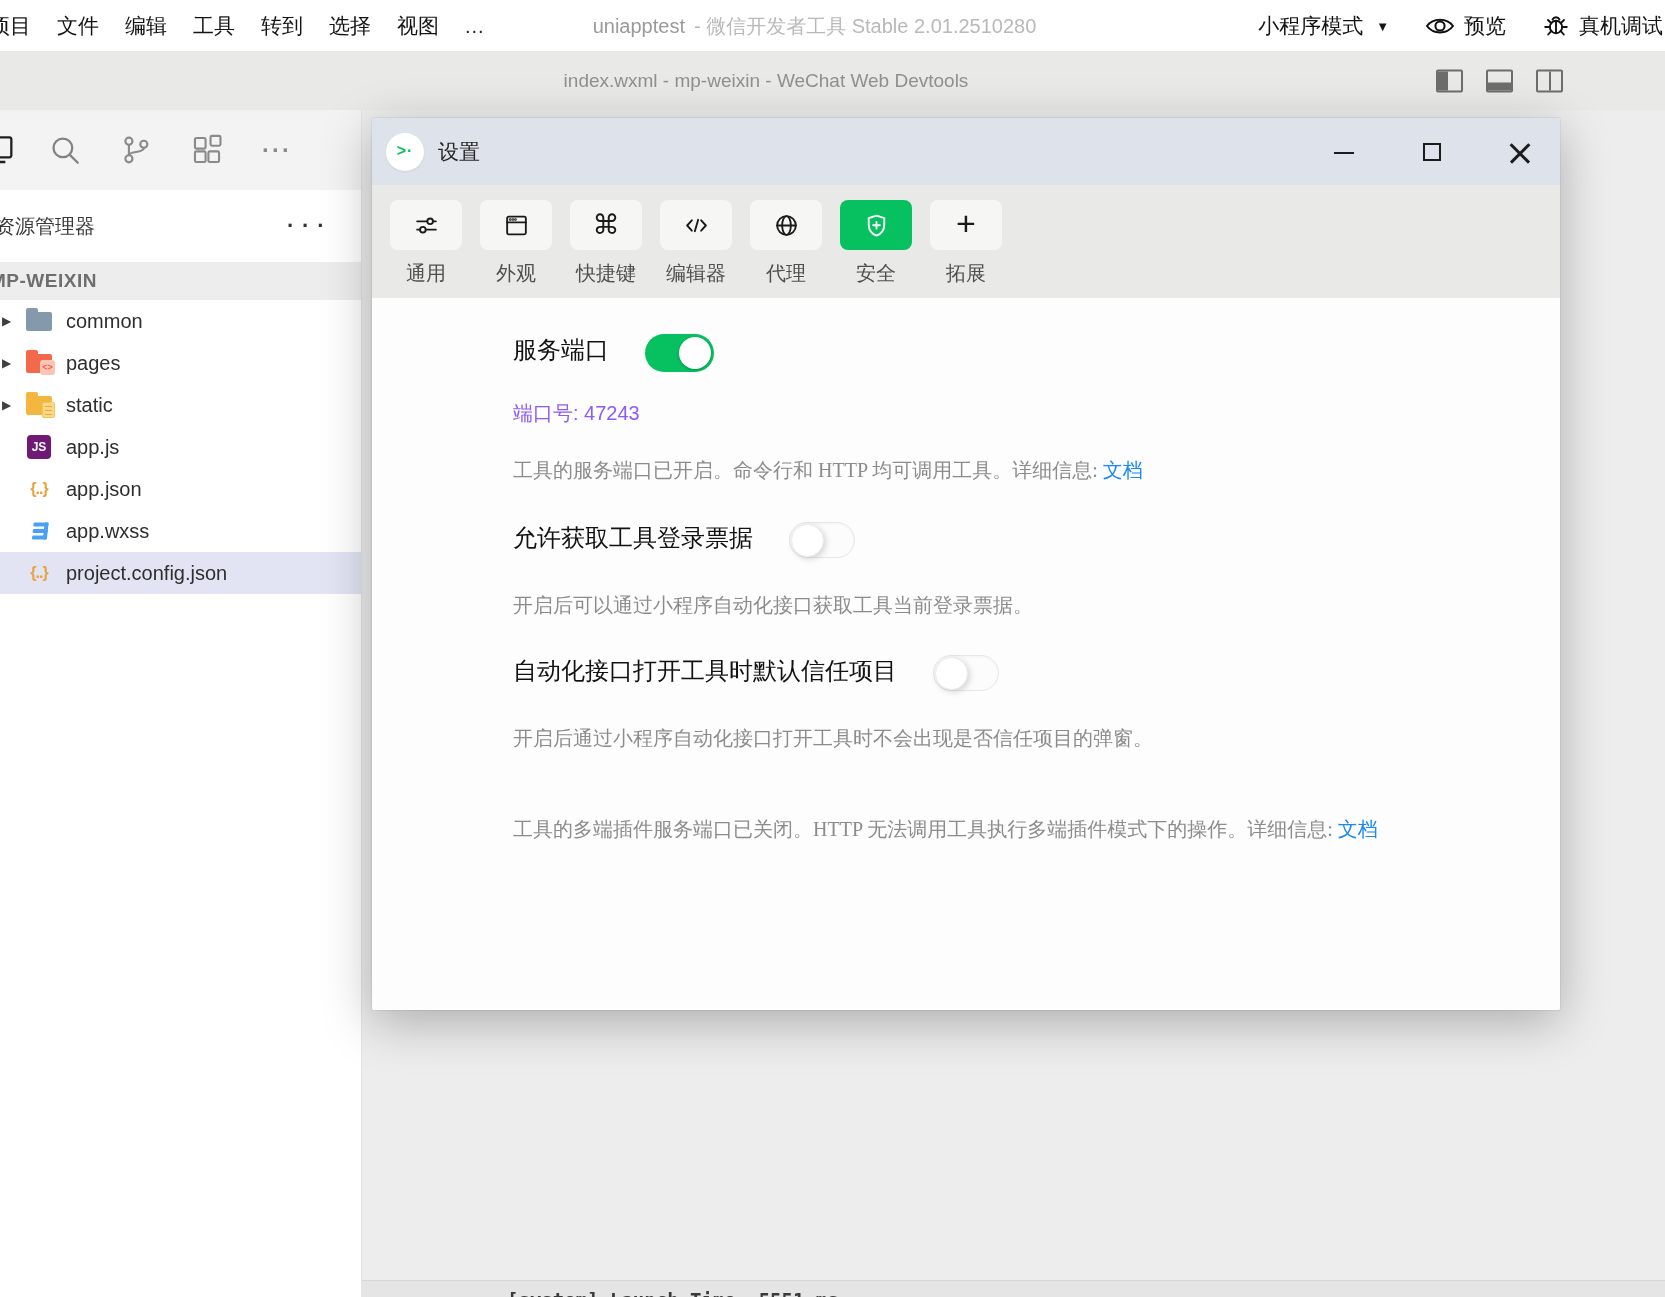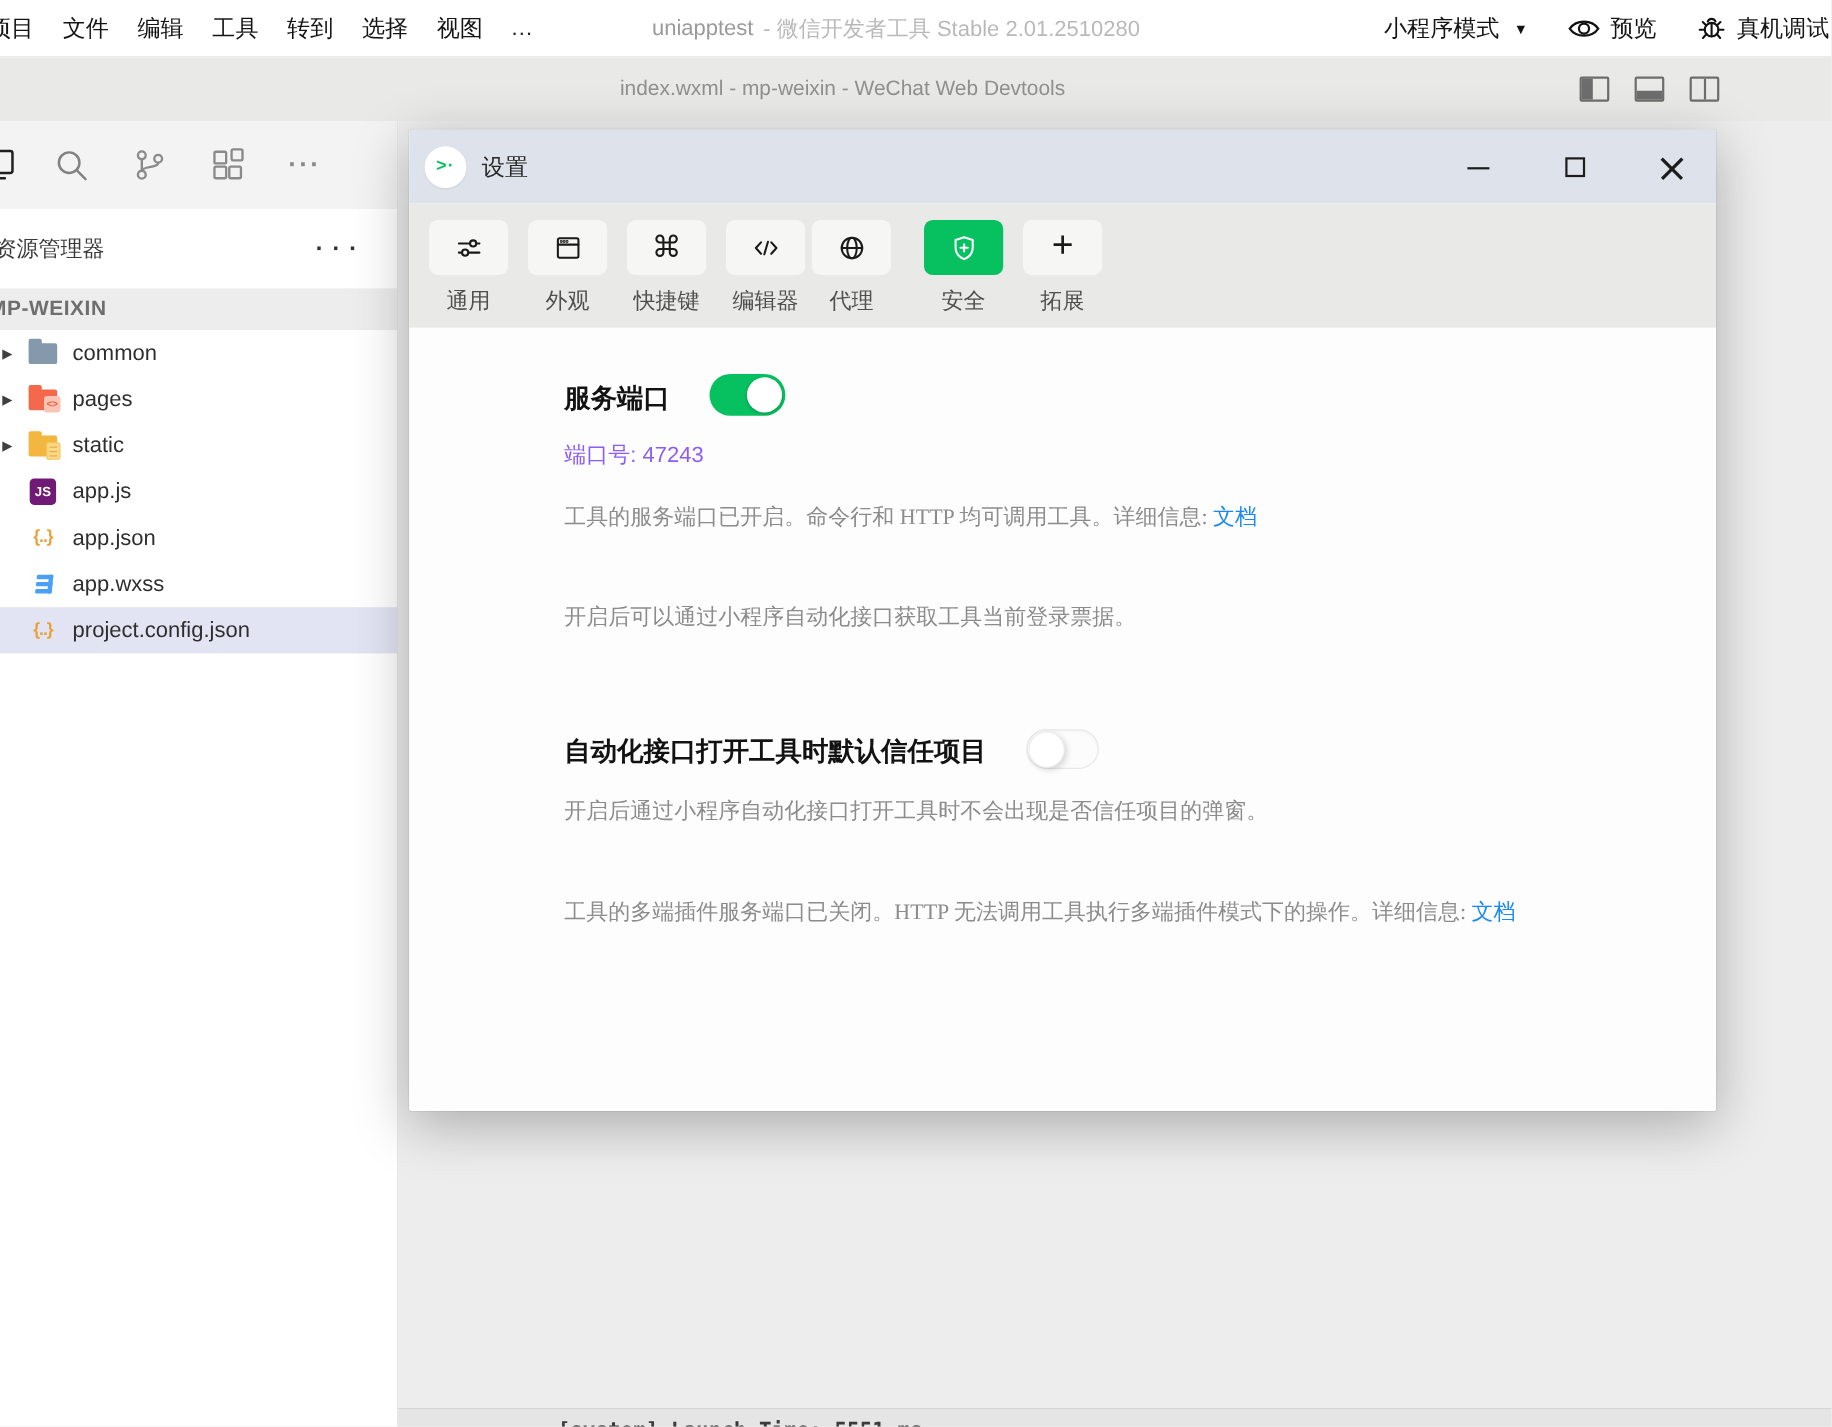--- a/index.html
+++ b/index.html
@@ -71,21 +71,21 @@
   .tab { position:absolute; top:15px; width:80px; text-align:center; }
   .tab-btn { width:72px; height:50px; margin:0 auto; border-radius:8px; background:#f6f6f5; display:flex; align-items:center; justify-content:center; }
   .tab.selected .tab-btn { background:#07c160; }
   .tab-btn svg { stroke:#1a1a1a; fill:none; stroke-width:1.8; stroke-linecap:round; stroke-linejoin:round; }
   .tab.selected .tab-btn svg { stroke:#fff; }
   .tab-glyph { font-size:27px; color:#1a1a1a; line-height:1; }
   .tab-glyph.plus { font-size:34px; font-weight:300; transform:translateY(-2px); }
   .tab-label { margin-top:10px; font-size:20px; color:#4f4f4f; }
   .dlg-content { position:absolute; top:180px; left:0; right:0; bottom:0; background:#fdfdfd; }
   .section { position:absolute; left:141px; right:36px; }
-  .sec-row { display:flex; align-items:flex-end; gap:36px; height:44px;font-weight:bold; }
+  .sec-row { display:flex; align-items:flex-start; gap:36px; height:44px; }
   .sec-title { font-size:24px; color:#121212; white-space:nowrap; }
   .sub { margin-top:22px; font-size:20px; color:#8b5cf6; }
   .desc { margin-top:30px; font-size:20px; color:#8c8c8c; line-height:1.35;font-family:Liberation Serif, serif; }
   .desc.tight { margin-top:26px; }
   .doc-link { color:#1989f5; }
   .toggle { position:relative; border-radius:19px; flex-shrink:0; }
   .toggle.on { width:69px; height:38px; background:#07c160; }
   .toggle.on::after { content:""; position:absolute; top:3px; right:3px; width:32px; height:32px; border-radius:50%; background:#fff; box-shadow:0 1px 3px rgba(0,0,0,.25); }
   .toggle.off { width:66px; height:36px; background:#fcfcfc; border:1px solid #e7e7e7; box-shadow:inset 0 1px 3px rgba(0,0,0,.04); }
   .toggle.off::after { content:""; position:absolute; top:1px; left:1px; width:31px; height:31px; border-radius:50%; background:#fff; border:1px solid #ececec; box-shadow:2px 2px 6px rgba(0,0,0,.16); }
@@ -291,21 +291,21 @@
       <div class="tab-label">快捷键</div>
     </div>
     <div class="tab" style="left:284px">
       <div class="tab-btn">
           <svg width="27" height="27" viewBox="0 0 26 26">
         <path d="M8.5 8 L4 13 L8.5 18 M17.5 8 L22 13 L17.5 18 M14.6 7.5 L11.4 18.5"></path>
       </svg>
         </div>
       <div class="tab-label">编辑器</div>
     </div>
-    <div class="tab" style="left:362px">
+    <div class="tab" style="left:374px">
       <div class="tab-btn">
           <svg width="27" height="27" viewBox="0 0 26 26">
         <circle cx="13" cy="13" r="9"></circle>
             <ellipse cx="13" cy="13" rx="4.2" ry="9"></ellipse>
             <line x1="4" y1="13" x2="22" y2="13"></line>
       </svg>
         </div>
       <div class="tab-label">代理</div>
     </div>
     <div class="tab selected" style="left:464px">
@@ -333,20 +333,24 @@
         <span class="sec-title">服务端口</span>
         <span class="toggle on"></span>
       </div>
       <div class="sub">端口号:  47243</div>
       <div class="desc">
         <span>工具的服务端口已开启。命令行和 HTTP 均可调用工具。详细信息: </span><span class="doc-link">文档</span>
       </div>
     </div>
 
     <div class="section" style="top:224px">
+      <div class="sec-row">
+        <span class="sec-title">允许获取工具登录票据</span>
+        <span class="toggle off"></span>
+      </div>
       <div class="desc tight">开启后可以通过小程序自动化接口获取工具当前登录票据。</div>
     </div>
 
     <div class="section" style="top:357px">
       <div class="sec-row">
         <span class="sec-title">自动化接口打开工具时默认信任项目</span>
         <span class="toggle off"></span>
       </div>
       <div class="desc tight">开启后通过小程序自动化接口打开工具时不会出现是否信任项目的弹窗。</div>
     </div>

